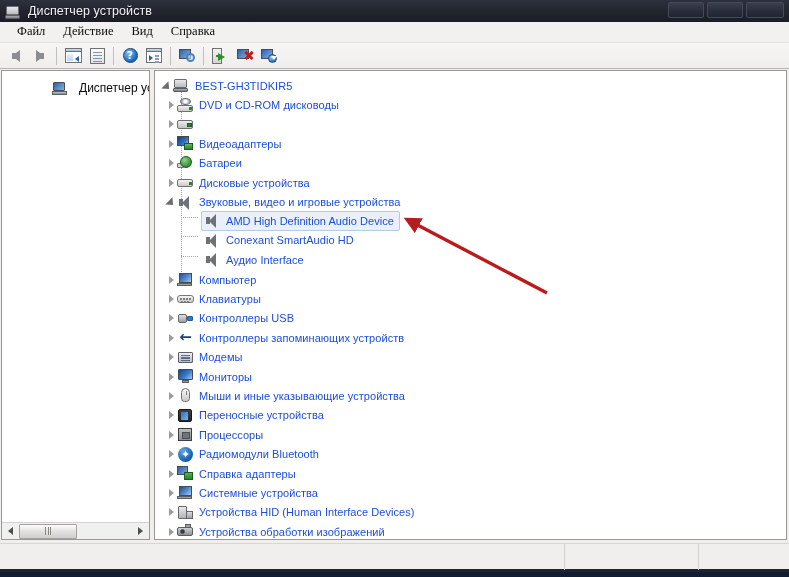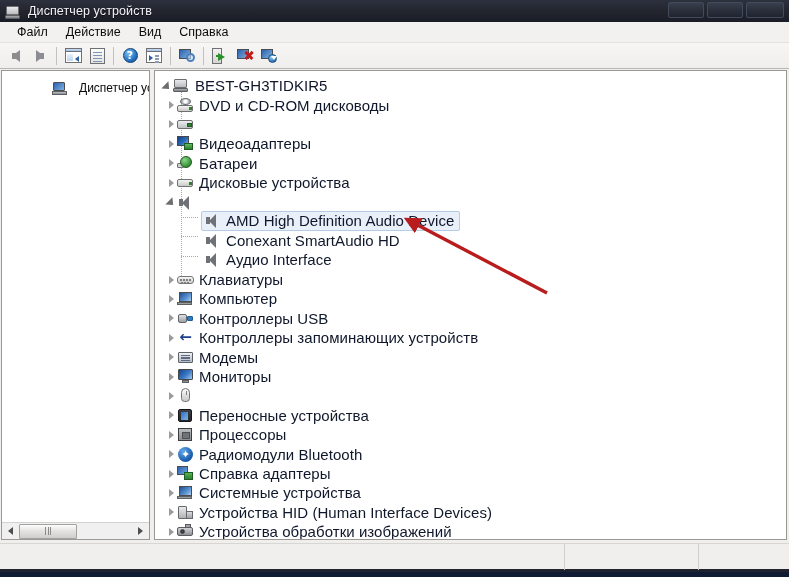--- a/index.html
+++ b/index.html
@@ -53,20 +53,21 @@
     width: 789px; height: 21px;
     background: #f2f1f0;
     border-bottom: 1px solid #e4e2e0;
     display: flex; align-items: center;
     padding-left: 8px;
   }
   .menu-item {
     font-size: 12.5px; color: #0b0b0b;
     padding: 2px 9px 3px 9px; white-space: nowrap;
     cursor: default;
+    font-family: Liberation Serif, serif;
   }
 
   
   #toolbar {
     position: absolute; left: 0; top: 43px;
     width: 789px; height: 26px;
     background: linear-gradient(180deg, #f7f6f5 0%, #efeeec 100%);
     border-bottom: 1px solid #b9b7b4;
     display: flex; align-items: center;
     padding-left: 4px;
@@ -164,21 +165,21 @@
     border-right: 5px solid transparent;
     border-top: 6px solid #6d6d6d;
     margin-left: 1px; margin-top: 2px;
     transform: rotate(-45deg);
   }
   .ico {
     width: 17px; height: 17px; flex: 0 0 17px;
     position: relative; margin-right: 5px;
   }
   .rowlabel {
-    font-size: 15px; color: #0f172a; letter-spacing: .05px;
+    font-size: 11px; color: #1d4ed8; letter-spacing: .05px;
   }
   .row.lvl0 { padding-left: 5px; }
   .row.lvl1 { padding-left: 9px; }
   .row.lvl2 { padding-left: 48px; }
 
   .row.lvl2 .sel {
     background: #e9f0f9;
     border: 1px solid #b3cbe3;
     border-radius: 2px;
     padding: 0px 5px 1px 2px;
@@ -747,20 +748,21 @@
         </div>
 
         <div class="row lvl1">
           <span class="twisty">
               <span class="tri-open"></span>
             </span>
           <span class="ico">
             <span class="i-spk-box"></span>
               <span class="i-spk-cone"></span>
           </span>
+          <span class="rowlabel">Звуковые, видео и игровые устройства</span>
         </div>
 
         <div class="row lvl2">
           <span class="sel">
             <span class="ico">
               <span class="i-spk-box"></span>
                 <span class="i-spk-cone"></span>
             </span>
             <span class="rowlabel">AMD High Definition Audio Device</span>
           </span>
@@ -777,20 +779,31 @@
         </div>
 
         <div class="row lvl2">
           <span class="nosel">
             <span class="ico">
               <span class="i-spk-box"></span>
                 <span class="i-spk-cone"></span>
             </span>
             <span class="rowlabel">Аудио Interface</span>
           </span>
+        </div>
+
+        <div class="row lvl1">
+          <span class="twisty">
+              <span class="tri-closed"></span>
+            </span>
+          <span class="ico">
+            <span class="i-sys-scr"></span>
+              <span class="i-sys-base"></span>
+          </span>
+          <span class="rowlabel">Компьютер</span>
         </div>
 
         <div class="row lvl1">
           <span class="twisty">
               <span class="tri-closed"></span>
             </span>
           <span class="ico">
             <span class="i-kbd">
               <i style="left:2px"></i>
                 <i style="left:5px"></i>
@@ -802,31 +815,20 @@
             </span>
           </span>
           <span class="rowlabel">Клавиатуры</span>
         </div>
 
         <div class="row lvl1">
           <span class="twisty">
               <span class="tri-closed"></span>
             </span>
           <span class="ico">
-            <span class="i-sys-scr"></span>
-              <span class="i-sys-base"></span>
-          </span>
-          <span class="rowlabel">Компьютер</span>
-        </div>
-
-        <div class="row lvl1">
-          <span class="twisty">
-              <span class="tri-closed"></span>
-            </span>
-          <span class="ico">
             <span class="i-usb-body"></span>
               <span class="i-usb-plug"></span>
           </span>
           <span class="rowlabel">Контроллеры USB</span>
         </div>
 
         <div class="row lvl1">
           <span class="twisty">
               <span class="tri-closed"></span>
             </span>
@@ -863,20 +865,21 @@
 
         <div class="row lvl1">
           <span class="twisty">
               <span class="tri-closed"></span>
             </span>
           <span class="ico">
             <span class="i-mouse">
                 <i></i>
               </span>
           </span>
+          <span class="rowlabel">Мыши и иные указывающие устройства</span>
         </div>
 
         <div class="row lvl1">
           <span class="twisty">
               <span class="tri-closed"></span>
             </span>
           <span class="ico">
             <span class="i-port">
                 <i></i>
               </span>

